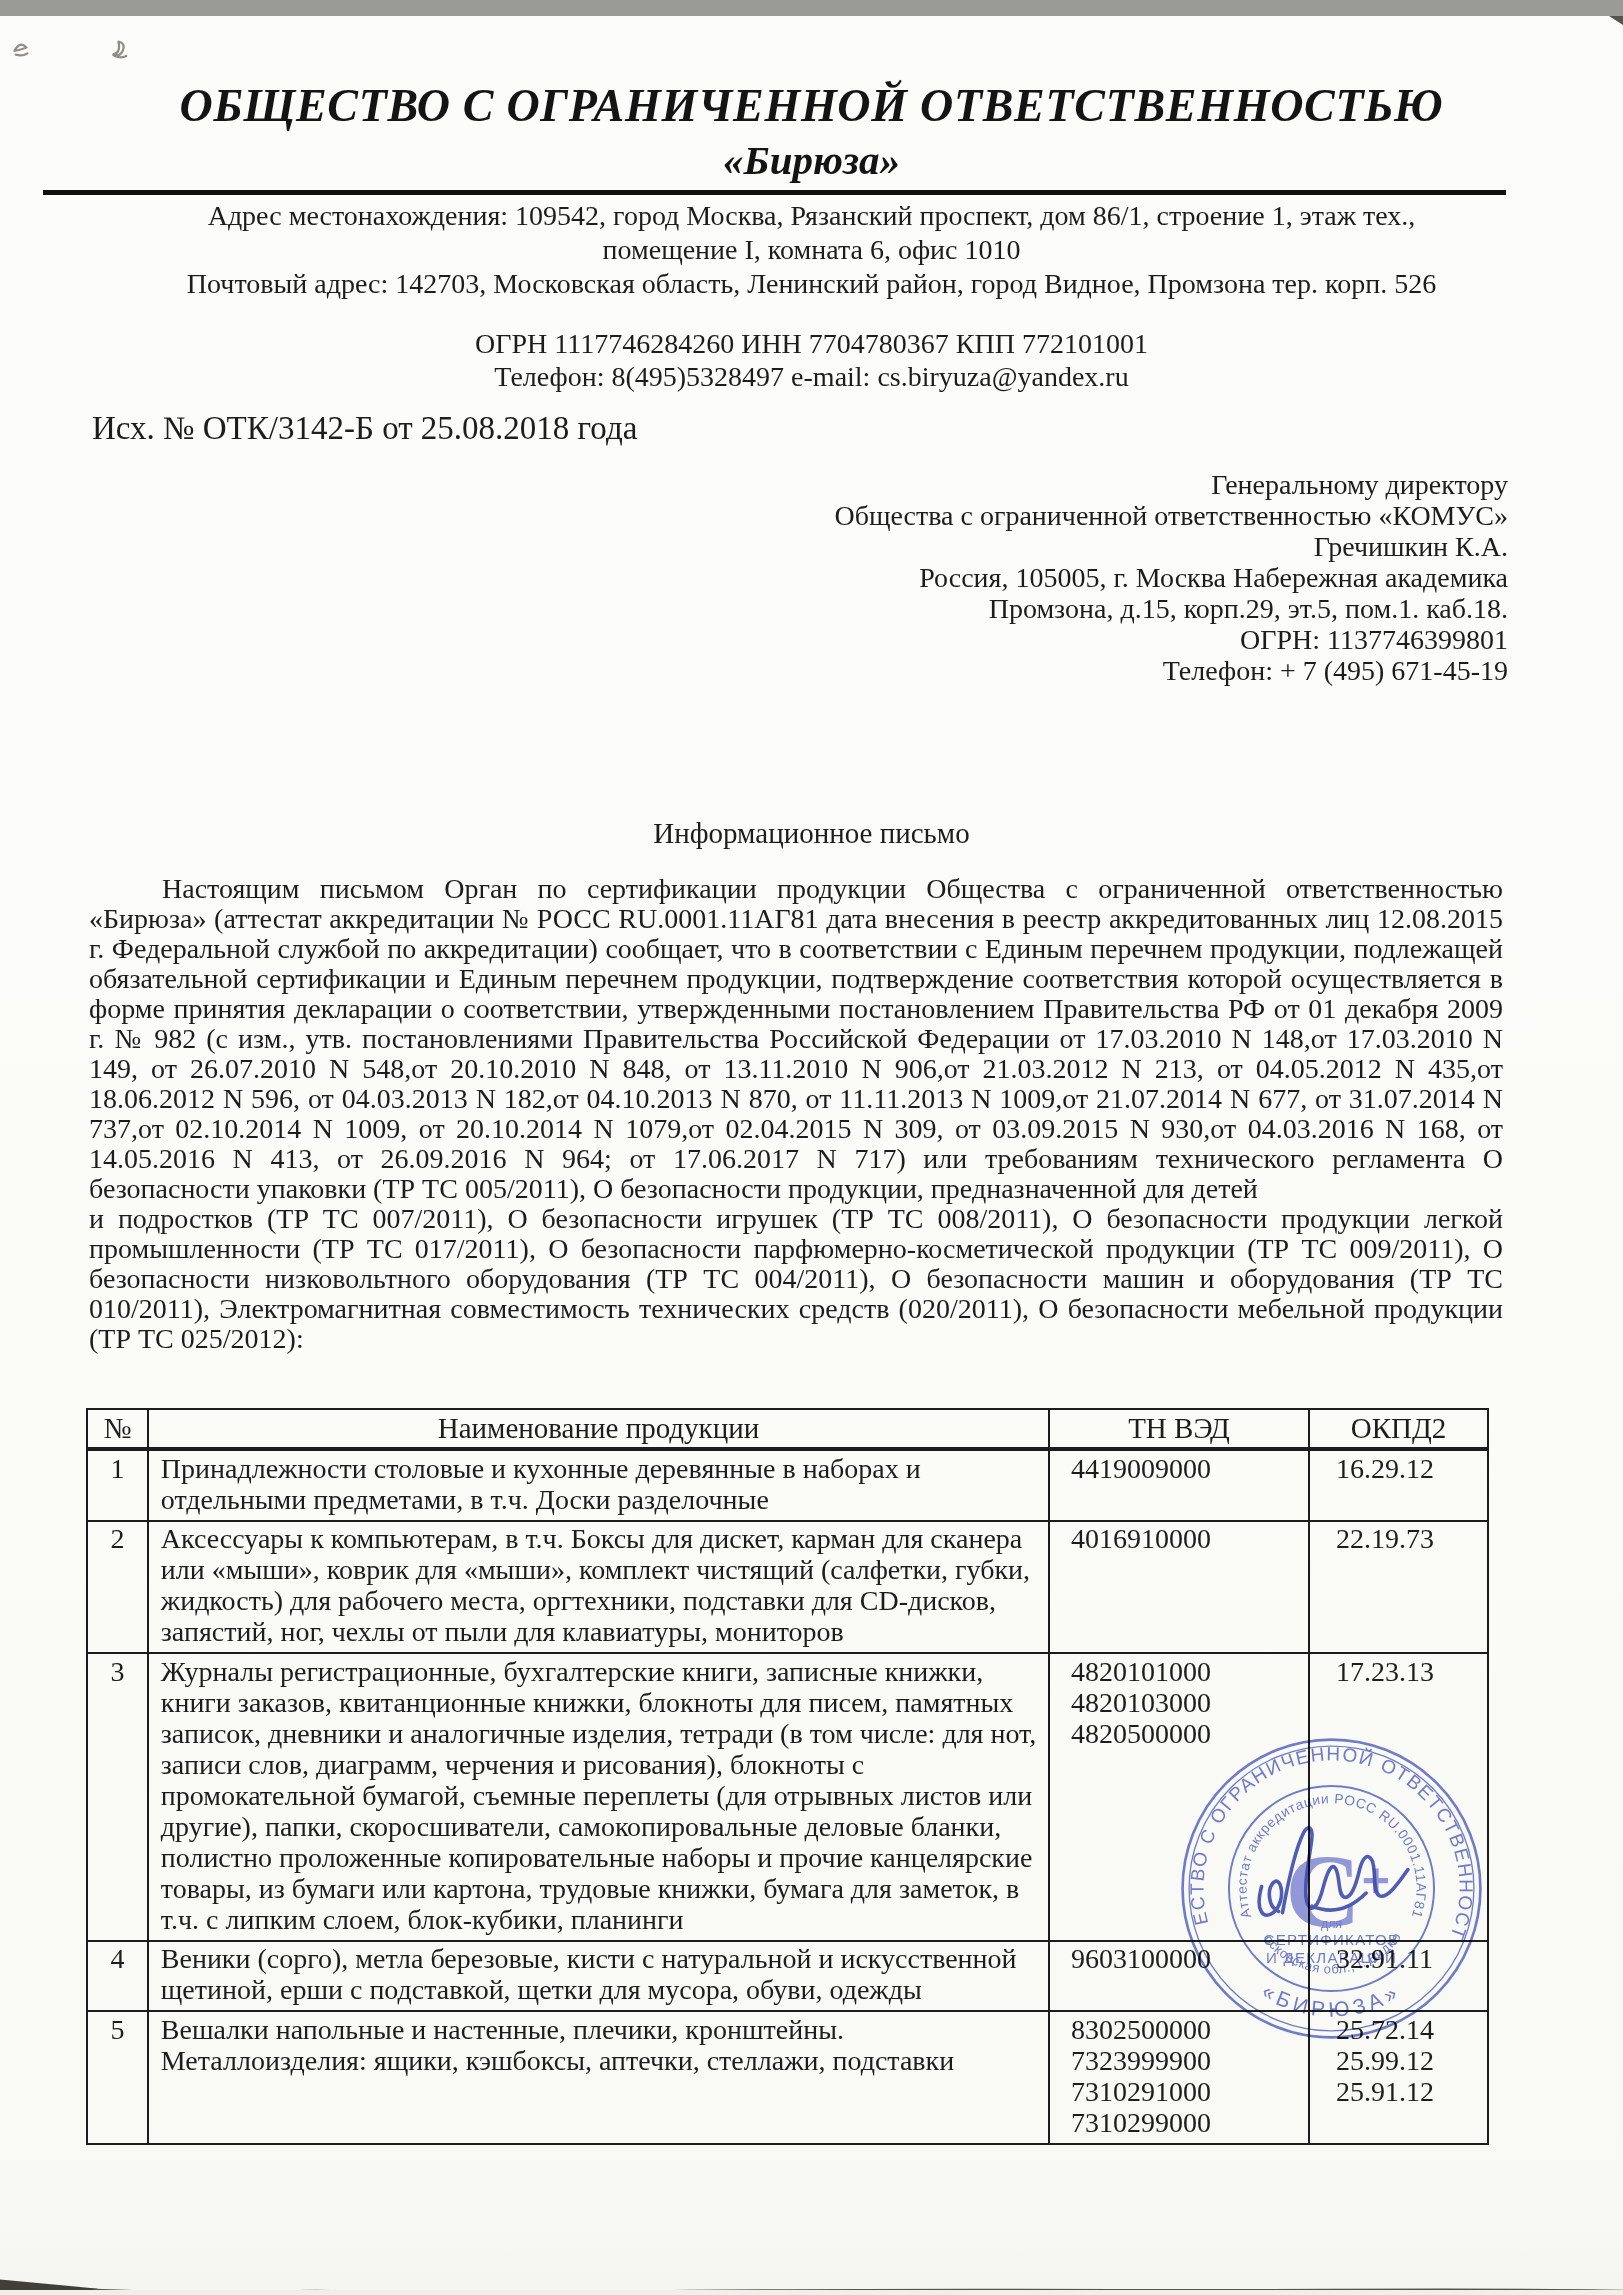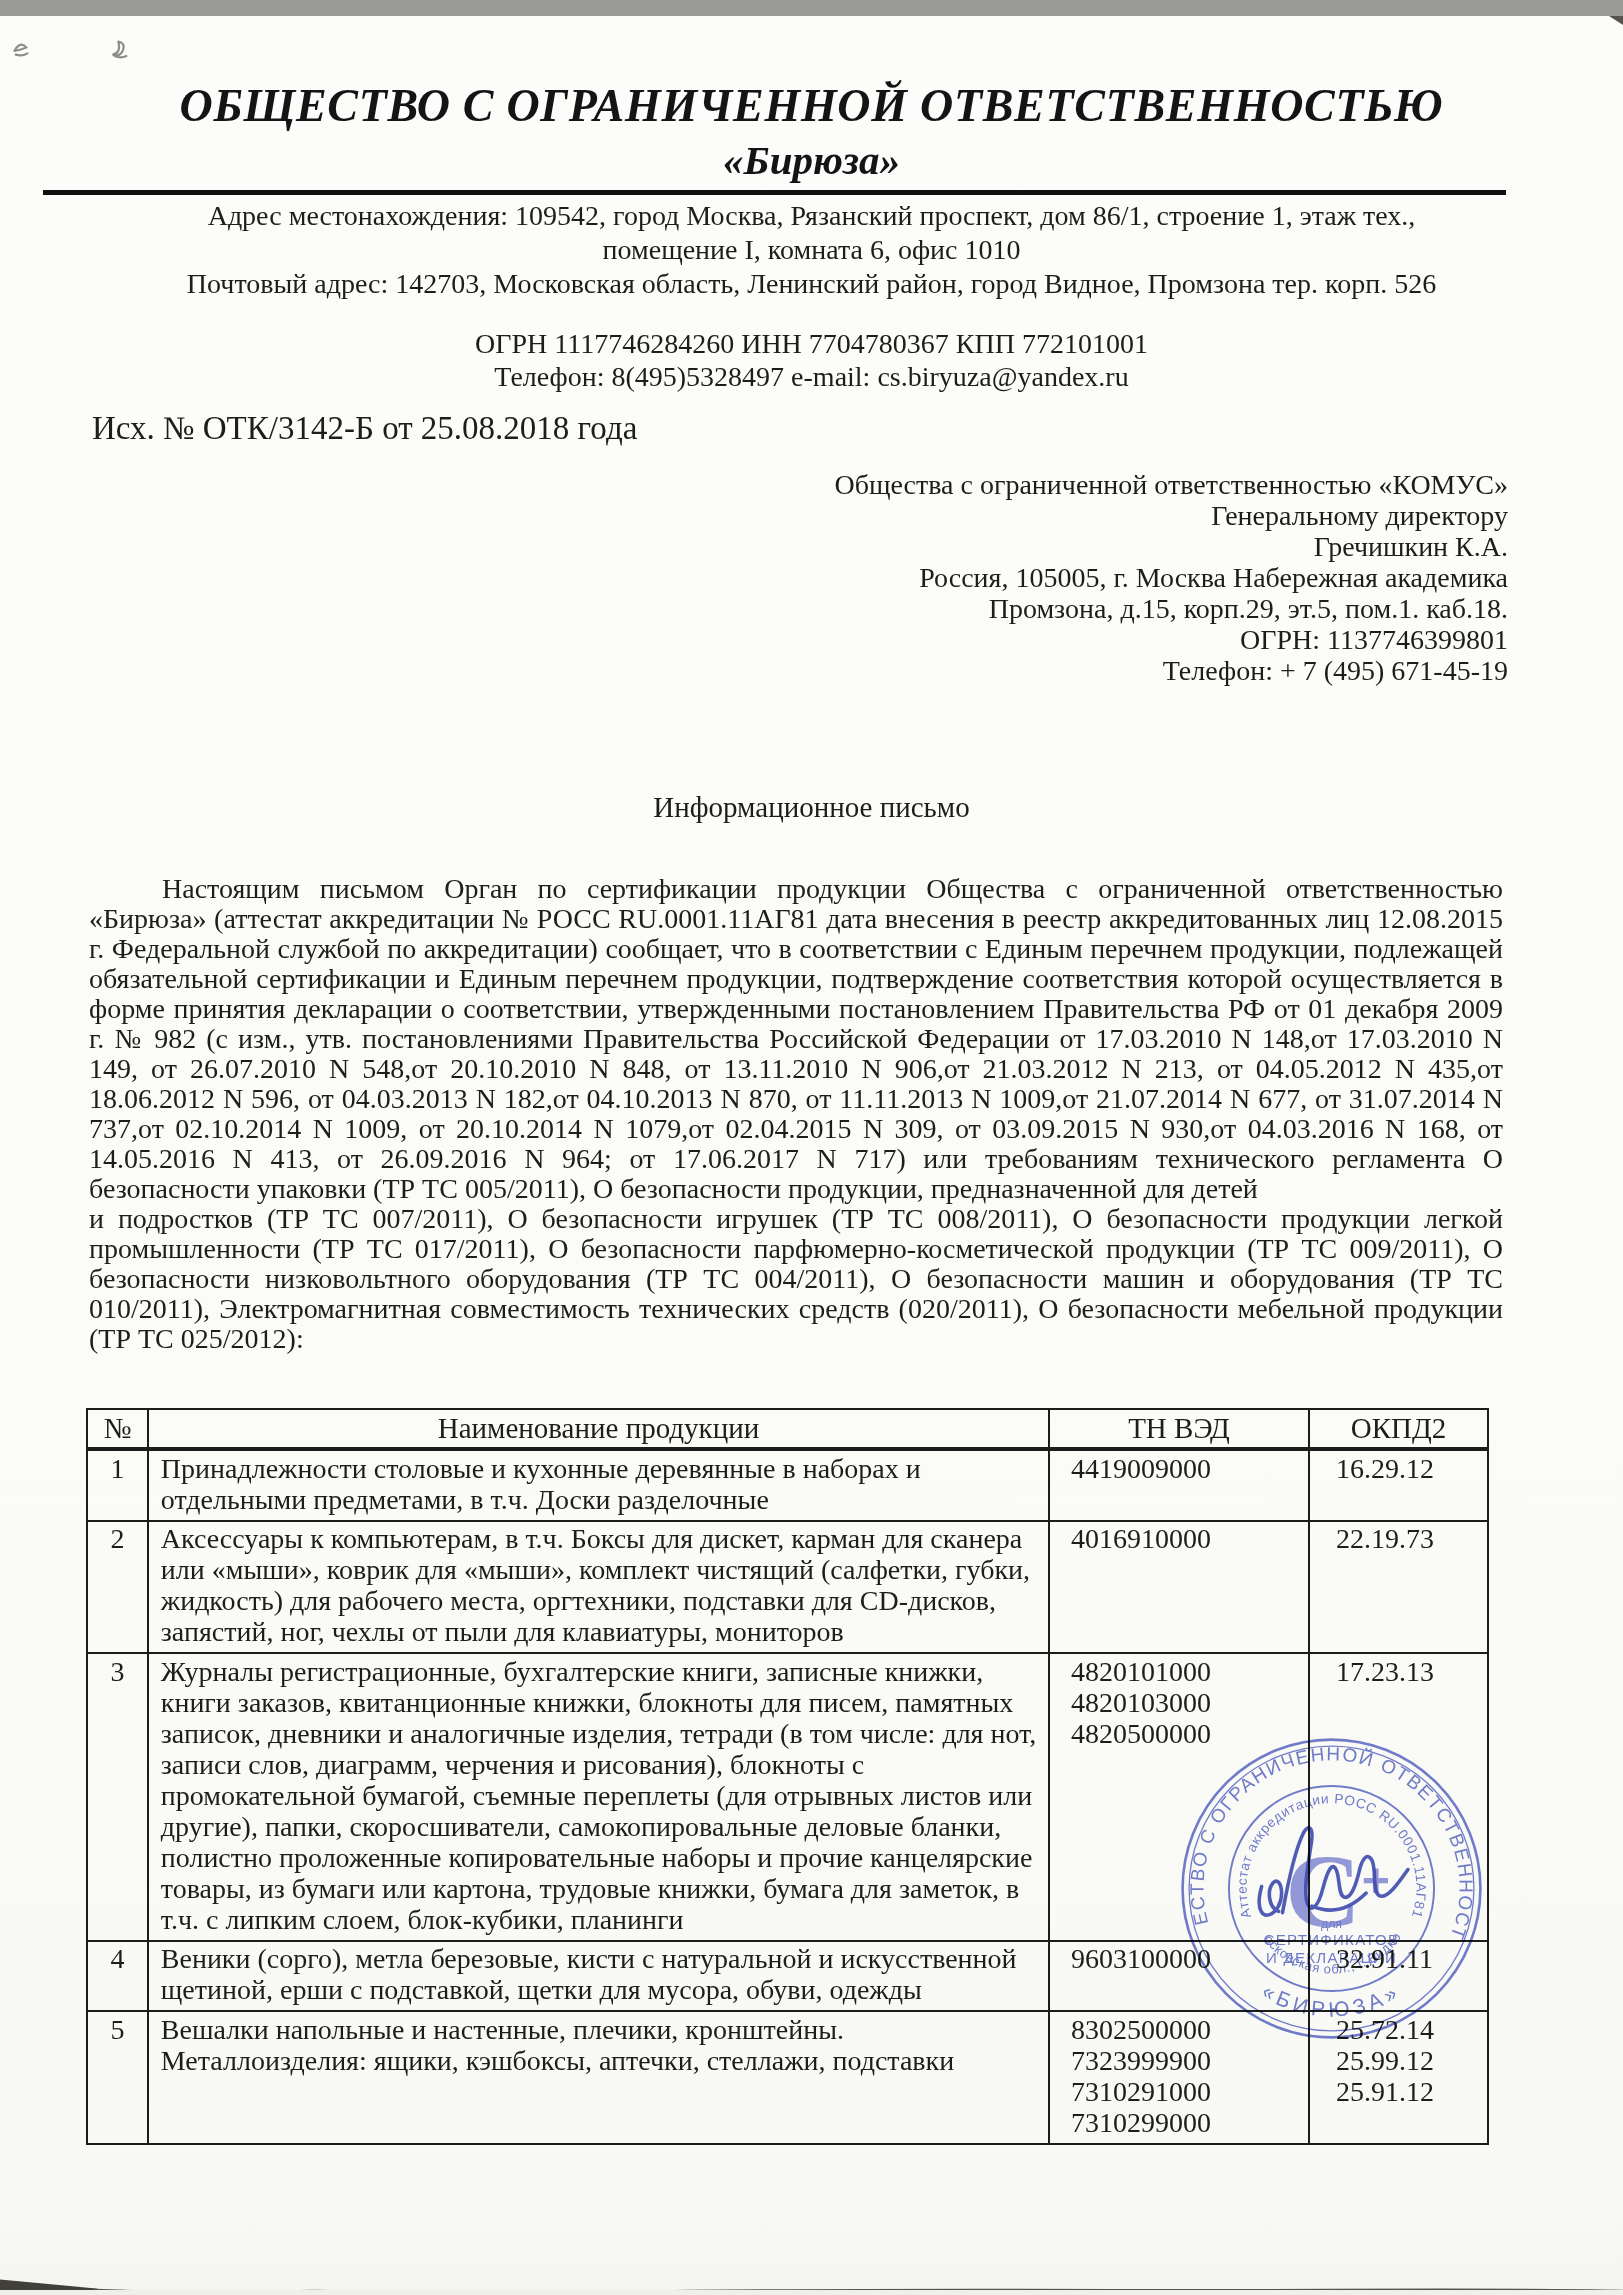--- a/index.html
+++ b/index.html
@@ -19,21 +19,21 @@
   .title2{top:120px;font-size:41px;font-weight:bold;font-style:italic;color:#141414;}
   .rule{top:174px;left:43px;width:1463px;height:4.6px;background:#101010;}
   .addr{font-size:28px;}
   .addr1{top:184px;}
   .addr2{top:218px;}
   .addr3{top:252px;}
   .ogrn{top:312px;}
   .phone{top:345px;}
   .outgoing{top:394px;left:92px;font-size:33px;}
   .recipient{top:453px;right:115px;text-align:right;font-size:28px;line-height:31px;}
-  .subject{top:775px;font-size:29px;}
+  .subject{top:801px;font-size:29px;}
   .body-text{top:858px;left:89px;width:1414px;font-size:28px;line-height:30px;text-align:justify;}
   .body-text p{margin:0;}
   .body-text p.indent{text-indent:73px;}
   
   .doc-table{
     position:absolute;top:1392px;left:86px;width:1402px;
     border-collapse:collapse;table-layout:fixed;
     font-size:28px;line-height:31px;
   }
   .doc-table th,.doc-table td{
@@ -67,22 +67,22 @@
 
   <div class="abs center addr addr1">Адрес местонахождения: 109542, город Москва, Рязанский проспект, дом 86/1, строение 1, этаж тех.,</div>
   <div class="abs center addr addr2">помещение I, комната 6, офис 1010</div>
   <div class="abs center addr addr3">Почтовый адрес: 142703, Московская область, Ленинский район, город Видное, Промзона тер. корп. 526</div>
   <div class="abs center addr ogrn">ОГРН 1117746284260 ИНН 7704780367 КПП 772101001</div>
   <div class="abs center addr phone">Телефон: 8(495)5328497 e-mail: cs.biryuza@yandex.ru</div>
 
   <div class="abs outgoing">Исх. № ОТК/3142-Б от 25.08.2018 года</div>
 
   <div class="abs recipient">
+    <div>Генеральному директору</div>
     <div>Общества с ограниченной ответственностью «КОМУС»</div>
-    <div>Генеральному директору</div>
     <div>Гречишкин К.А.</div>
     <div>Россия, 105005, г. Москва Набережная академика</div>
     <div>Промзона, д.15, корп.29, эт.5, пом.1. каб.18.</div>
     <div>ОГРН: 1137746399801</div>
     <div>Телефон: + 7 (495) 671-45-19</div>
   </div>
 
   <div class="abs center subject">Информационное письмо</div>
 
   <div class="abs body-text">

